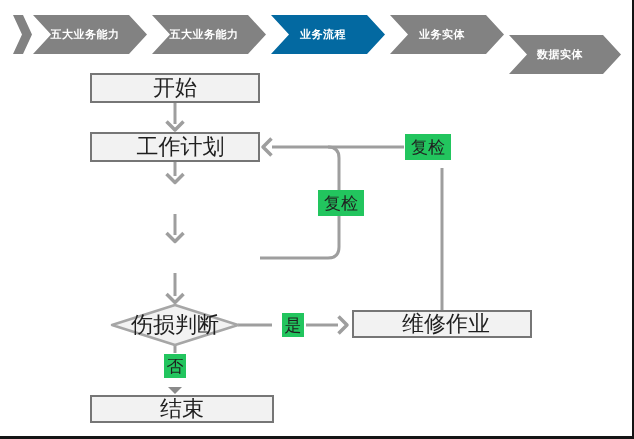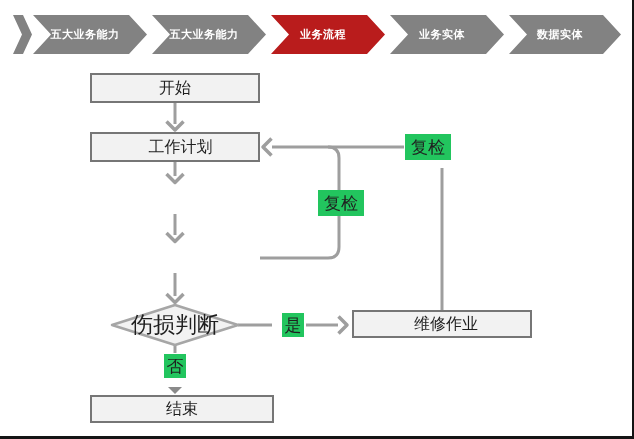--- a/index.html
+++ b/index.html
@@ -13,36 +13,36 @@
   
   .chev {
     position:absolute; top:15px; height:39px;
     background:#828282; color:#ffffff;
     font-size:11px; font-weight:bold;
     display:flex; align-items:center; justify-content:center;
     clip-path: polygon(0 0, calc(100% - 18px) 0, 100% 50%, calc(100% - 18px) 100%, 0 100%, 18px 50%);
     padding-right:10px; box-sizing:border-box;
     letter-spacing:0.5px;
   }
-  .chev.active { background:#b91c1c; }
+  .chev.active { background:#0369a1; }
   #chev-lead {
     position:absolute; top:15px; left:13px; width:19px; height:39px; background:#828282;
     clip-path: polygon(0 0, 10px 0, 100% 50%, 10px 100%, 0 100%, 9px 50%);
   }
   #seg0 { left:33px;  width:114px; }
   #seg1 { left:152px; width:114px; }
   #seg2 { left:271px; width:114px; }
   #seg3 { left:390px; width:114px; }
-  #seg4 { left:509px; width:112px; }
+  #seg4 { left:509px; width:112px;margin-top:20px; }
 
   
   .node {
     position:absolute; background:#f2f2f2; border:2px solid #767676;
     box-sizing:border-box; display:flex; align-items:center; justify-content:center;
-    font-size:16px; color:#1f1f1f;
+    font-size:22px; color:#1f1f1f;
   }
   #n-start   { left:90px;  top:73px;  width:170px; height:30px; }
   #n-plan    { left:90px;  top:132px; width:170px; height:30px;padding-left:11px; }
   #n-order   { left:90px;  top:185px; width:170px; height:29px; }
   #n-inspect { left:90px;  top:244px; width:170px; height:29px; }
   #n-repair  { left:352px; top:310px; width:180px; height:28px;padding-left:8px; }
   #n-end     { left:90px;  top:395px; width:184px; height:28px; }
 
   
   #lbl-decision {

